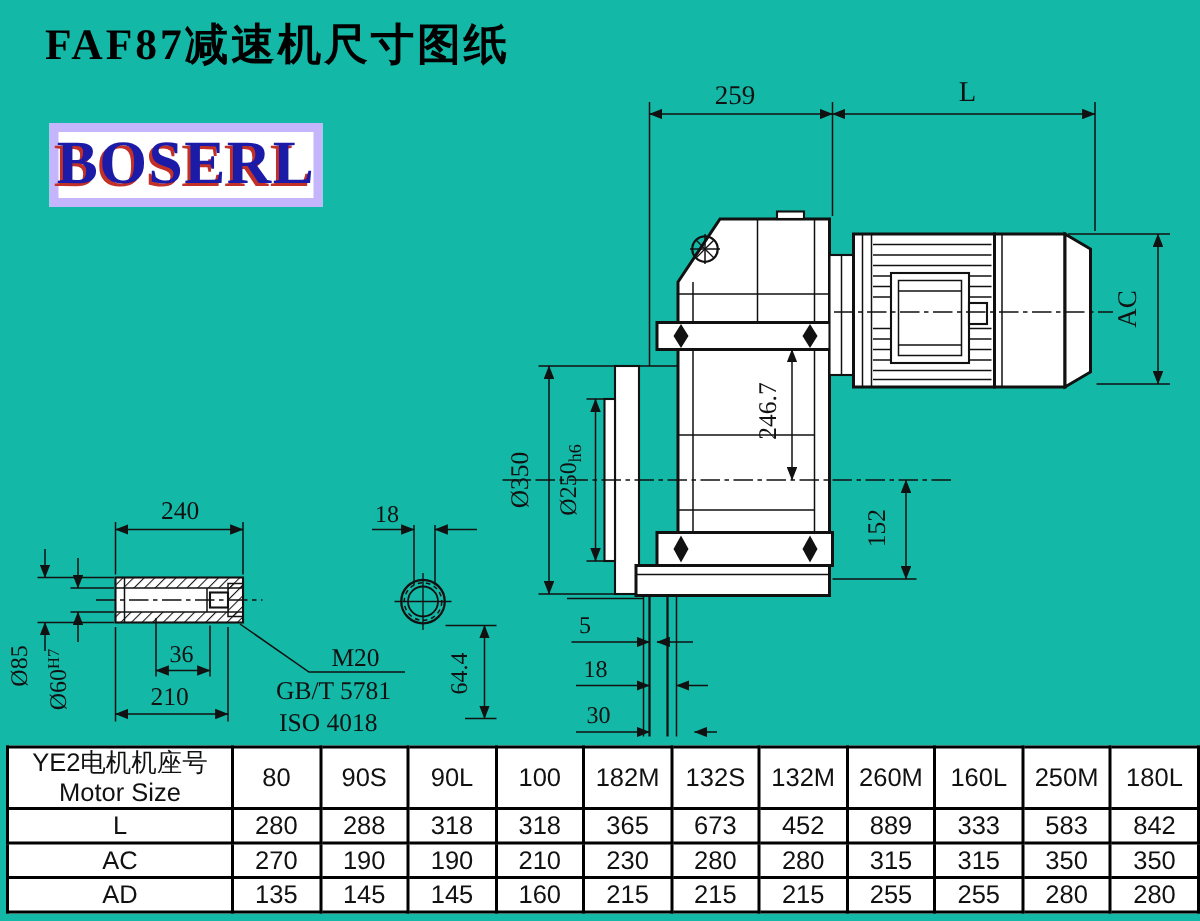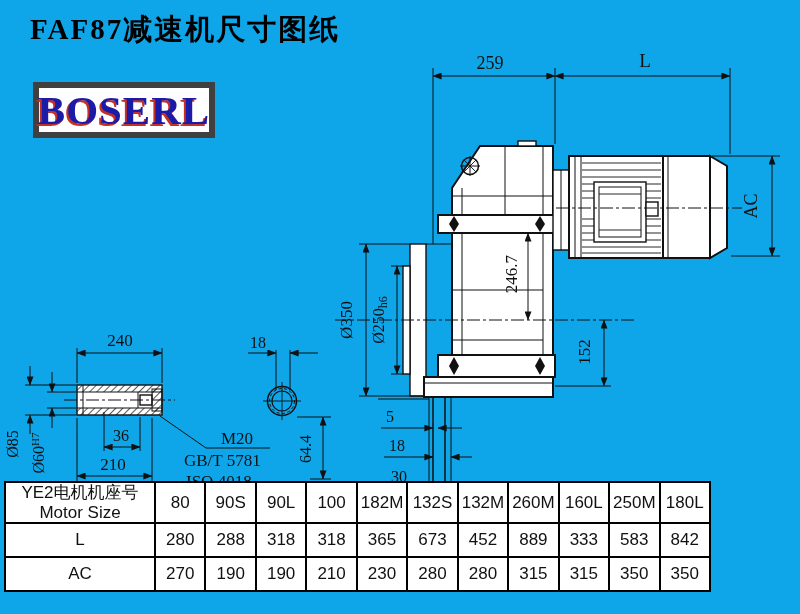--- a/index.html
+++ b/index.html
@@ -1,34 +1,34 @@
 <!DOCTYPE html>
 <html><head>
 <meta charset="utf-8">
 <style>
   html,body{margin:0;padding:0;background:#fff;width:800px;height:614px;overflow:hidden;
             font-family:"Liberation Sans",sans-serif;color:#111;}
-  #stage{position:relative;width:800px;height:614px;background:#0ea5e9;}
+  #stage{position:relative;width:800px;height:614px;background:#14b8a6;}
   .title{position:absolute;left:30px;top:10px;width:420px;font-family:"Liberation Serif",serif;
          font-weight:bold;font-size:29px;letter-spacing:2px;color:#000;white-space:nowrap;}
   .logo{position:absolute;left:33px;top:82px;width:182px;height:56px;box-sizing:border-box;
-        border:6px solid #404040;background:#fff;display:flex;align-items:center;justify-content:center;}
+        border:6px solid #c4b5fd;background:#fff;display:flex;justify-content:center;}
   .logo span{font-family:"Liberation Serif",serif;font-weight:bold;font-size:41px;line-height:1;
         color:#1b1ba8;letter-spacing:1px;text-shadow:-2px 2px 0 #c23028;}
   svg{position:absolute;left:0;top:0;}
   svg text{font-family:"Liberation Serif",serif;fill:#111;}
   .ol{fill:#fff;stroke:#111;stroke-width:2;}
   .ol1{fill:#fff;stroke:#111;stroke-width:1.4;}
   .ln{stroke:#111;stroke-width:1;fill:none;}
   .ln15{stroke:#111;stroke-width:1.5;fill:none;}
   .fin{stroke:#111;stroke-width:0.9;fill:none;}
   .dim{stroke:#111;stroke-width:1;fill:none;}
   .cl{stroke:#111;stroke-width:1;fill:none;stroke-dasharray:13 3 3 3;}
   .dia{fill:#111;stroke:none;}
-  table{position:absolute;left:4px;top:481px;width:707px;height:111px;border-collapse:collapse;
+  table{position:absolute;left:4px;top:497px;width:796px;height:111px;border-collapse:collapse;
         table-layout:fixed;background:#fff;}
   th,td{border:2px solid #000;text-align:center;vertical-align:middle;padding:0;
         font-size:17px;font-weight:normal;line-height:1.15;}
   col.first{width:150px;}
   tr.hdr{height:40px;}
   tr.dr{height:23px;}
 </style>
 </head>
 <body>
 <div id="stage">
@@ -270,16 +270,30 @@
           <td>190</td>
           <td>210</td>
           <td>230</td>
           <td>280</td>
           <td>280</td>
           <td>315</td>
           <td>315</td>
           <td>350</td>
           <td>350</td>
         </tr>
+        <tr class="dr">
+          <td>AD</td>
+          <td>135</td>
+          <td>145</td>
+          <td>145</td>
+          <td>160</td>
+          <td>215</td>
+          <td>215</td>
+          <td>215</td>
+          <td>255</td>
+          <td>255</td>
+          <td>280</td>
+          <td>280</td>
+        </tr>
       </tbody>
 </table>
 
 </div>
 
 </body></html>

